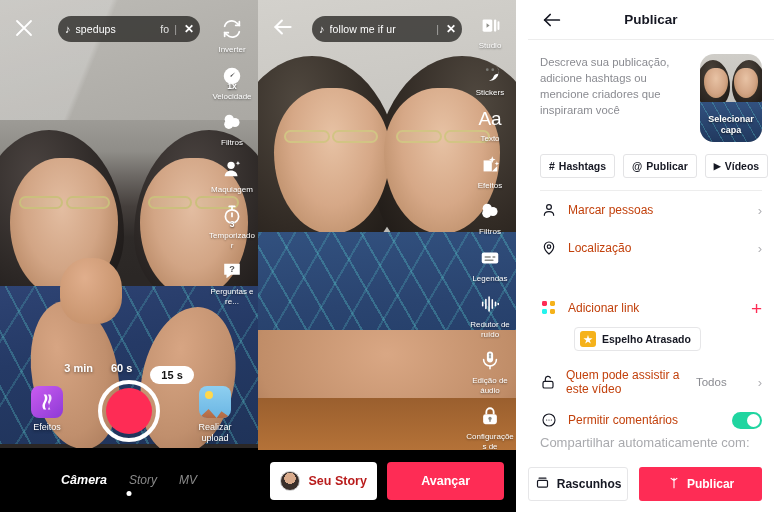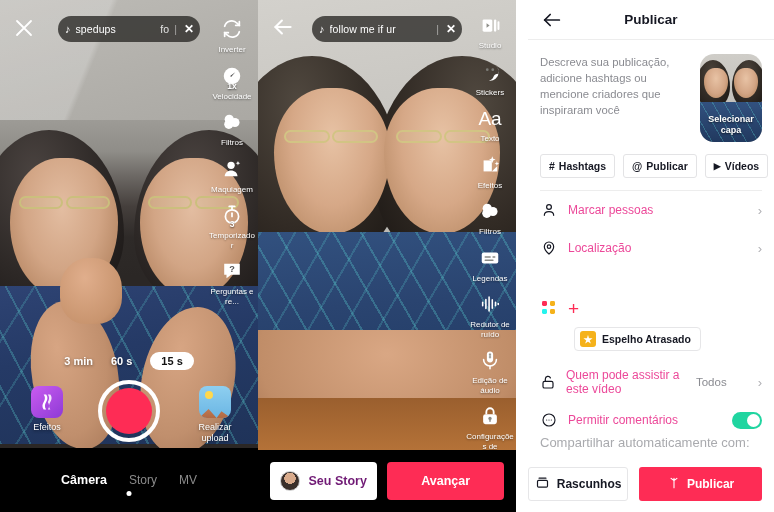--- a/index.html
+++ b/index.html
@@ -102,49 +102,49 @@
      margin-top:8px; cursor:pointer; }
   .rail-ic { width:26px; height:26px; display:flex; align-items:center; justify-content:center;
      color:#fff; }
   .rail-lb { margin-top:3px; font-size:8px; line-height:9.5px; color:#fff; text-align:center;
      width:48px; text-shadow:0 1px 2px rgba(0,0,0,.45); word-break:break-word; }
 
   
   .dur-row { position:absolute; left:0; right:0; top:352px; display:flex;
      justify-content:center; align-items:center; gap:18px; }
   .dur { color:#fff; font-size:11px; font-weight:600; text-shadow:0 1px 3px rgba(0,0,0,.5);}
-  .dur.sel { background:#fff; color:#121212; border-radius:11px; padding:3px 11px; text-shadow:none;}
+  .dur.sel { background:#fff; color:#121212; border-radius:11px; padding:3px 11px; text-shadow:none;margin-top:14px;}
   .rec-wrap { position:absolute; left:50%; top:380px; transform:translateX(-50%);
      width:62px; height:62px; border-radius:50%; border:4px solid #fff;
      display:flex; align-items:center; justify-content:center; }
   .rec-dot { width:46px; height:46px; border-radius:50%; background:#fe2c55; }
   .side-btn { position:absolute; top:386px; width:62px; display:flex; flex-direction:column;
      align-items:center; }
   .side-btn.left { left:16px; } .side-btn.right { right:12px; }
   .sb-ic { width:32px; height:32px; border-radius:8px; display:flex; align-items:center; justify-content:center; }
   .sb-lb { margin-top:4px; font-size:9px; color:#fff; text-align:center; line-height:11px;
      text-shadow:0 1px 3px rgba(0,0,0,.55); }
   .eff-ic { background: linear-gradient(140deg,#c95cf0,#8e3ad6); }
   .up-ic { background: linear-gradient(#8ecff0,#6bb6e4); overflow:hidden; position:relative; }
   .up-ic .sun{position:absolute;left:6px;top:5px;width:8px;height:8px;border-radius:50%;background:#ffd84d;}
   .up-ic .mtn{position:absolute;left:0;right:0;bottom:0;height:15px;
      background:linear-gradient(#c9815a,#b06a45); clip-path:polygon(0 100%,30% 40%,55% 100%,70% 55%,100% 100%);}
 
   .tabbar { position:absolute; left:0; right:0; bottom:0; height:64px; background:#000;
-     display:flex; align-items:center; justify-content:center; gap:22px; }
+     display:flex; align-items:center; justify-content:center; gap:22px;font-style:italic; }
   .tab { color:#8b8b8b; font-size:12px; }
   .tab.active { color:#fff; font-weight:700; font-size:12.5px; }
   .home-dot { position:absolute; left:50%; bottom:16px; transform:translateX(-50%);
      width:5px;height:5px;border-radius:50%;background:#fff; }
 
   
   .p2-actions { position:absolute; left:0; right:0; bottom:0; height:62px; background:#000;
      display:flex; align-items:center; padding:0 12px; gap:10px; }
   .btn-story { flex:1 1 46%; height:38px; background:#fff; border-radius:4px; display:flex;
-     align-items:center; justify-content:center; gap:8px; color:#701a75; font-size:12.5px; font-weight:700; }
+     align-items:center; justify-content:center; gap:8px; color:#b91c1c; font-size:12.5px; font-weight:700; }
   .btn-story .av { width:20px;height:20px;border-radius:50%;
      background: radial-gradient(circle at 50% 35%, #d9ab8c 0 38%, #3a2f2a 39% 100%);
      border:1.4px solid #cfcfcf; }
   .btn-next { flex:1 1 50%; height:38px; background:#fe2c55; border-radius:4px; display:flex;
      align-items:center; justify-content:center; color:#fff; font-size:12.5px; font-weight:700; }
 
   
   .p3 { background:#fff; color:#161823;padding-left:12px; }
   .p3-header { height:40px; display:flex; align-items:center; position:relative;
      border-bottom:1px solid #ededed; }
@@ -164,21 +164,21 @@
      background:repeating-linear-gradient(60deg,rgba(90,210,210,.3) 0 1px,rgba(0,0,0,0) 1px 10px),
                 linear-gradient(#32517f,#21395f);}
   .cover .clabel{position:absolute;left:0;right:0;bottom:6px;text-align:center;color:#fff;
      font-size:9px;font-weight:700;line-height:11px;text-shadow:0 1px 2px rgba(0,0,0,.6);}
   .chips { display:flex; gap:8px; padding:12px 12px 12px 12px; }
   .chip { border:1px solid #e3e3e5; border-radius:3px; height:24px; padding:0 8px;
      display:flex; align-items:center; gap:4px; font-size:10.5px; color:#161823; font-weight:600; }
   .sep { height:1px; background:#ededed; margin:0 12px; }
   .row { display:flex; align-items:center; height:38px; padding:0 12px; gap:10px; }
   .row .ri { width:18px; height:18px; display:flex; align-items:center; justify-content:center; color:#161823; }
-  .row .rl { flex:1 1 auto; font-size:12px; color:#ec4899; }
+  .row .rl { flex:1 1 auto; font-size:12px; color:#c2410c; }
   .row .rv { font-size:11.5px; color:#8a8b91; margin-right:21px; }
   .row .rc { color:#b0b0b4; font-size:13px; }
   .link-plus { color:#fe2c55; font-size:19px; font-weight:300; line-height:1; }
   .dots4 { width:14px;height:14px; display:grid; grid-template-columns:1fr 1fr; gap:2.5px; }
   .dots4 i { display:block; width:5px;height:5px; border-radius:1.4px; }
   .tagbtn { margin:0 12px 8px 46px; border:1px solid #e6e6e8; border-radius:4px; height:24px;
      display:inline-flex; align-items:center; gap:6px; padding:0 9px 0 5px; font-size:10.5px; font-weight:700; }
   .tagbtn .tico { width:16px;height:16px;border-radius:3px;background:#f5b21b;
      display:flex;align-items:center;justify-content:center;color:#fff;font-size:10px;}
   .toggle { width:30px;height:17px;border-radius:9px;background:#20d5a0; position:relative; }
@@ -546,20 +546,21 @@
 
     <div class="row">
       <span class="ri">
         <span class="dots4">
             <i style="background:#fe2c55"></i>
             <i style="background:#f5b21b"></i>
             <i style="background:#25f4ee"></i>
             <i style="background:#f5b21b"></i>
           </span>
       </span>
+      <span class="rl">Adicionar link</span>
       <span class="link-plus">+</span>
     </div>
 
     <div class="tagbtn">
       <span class="tico">★</span>
       <span>Espelho Atrasado</span>
     </div>
 
     <div class="row" style="margin-top:4px">
       <span class="ri">

